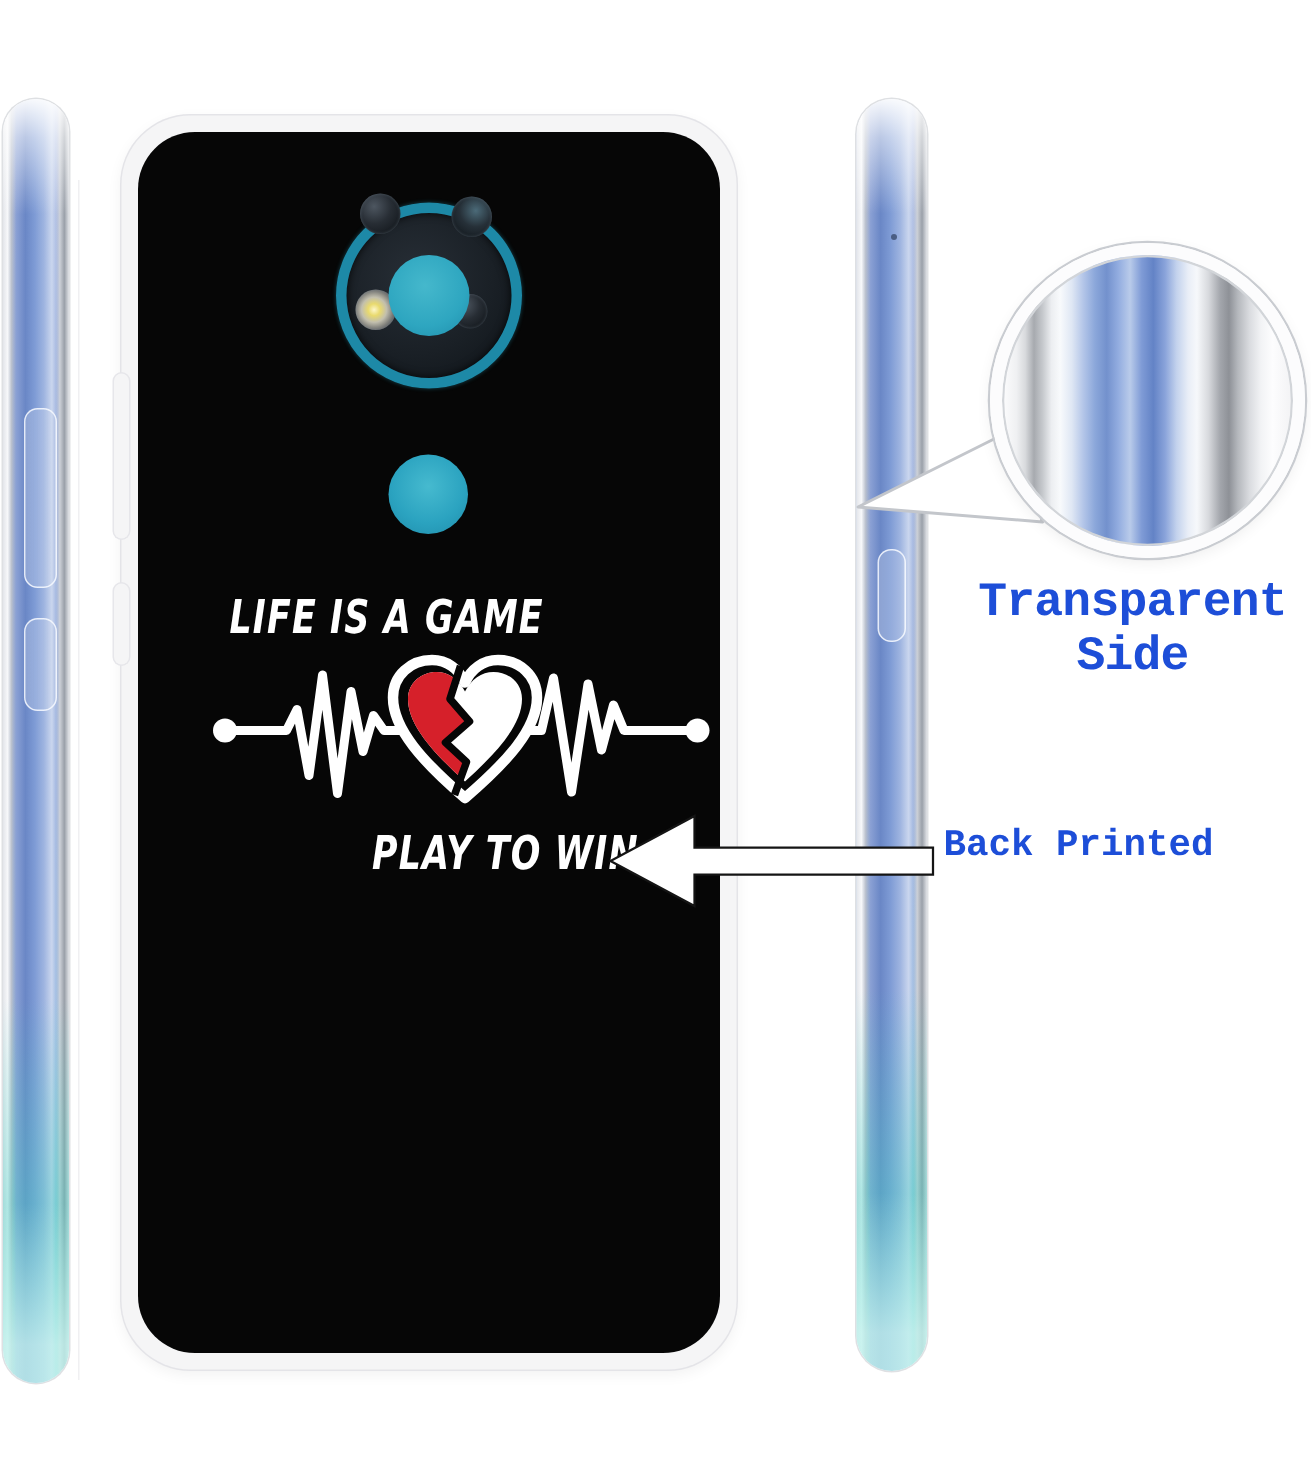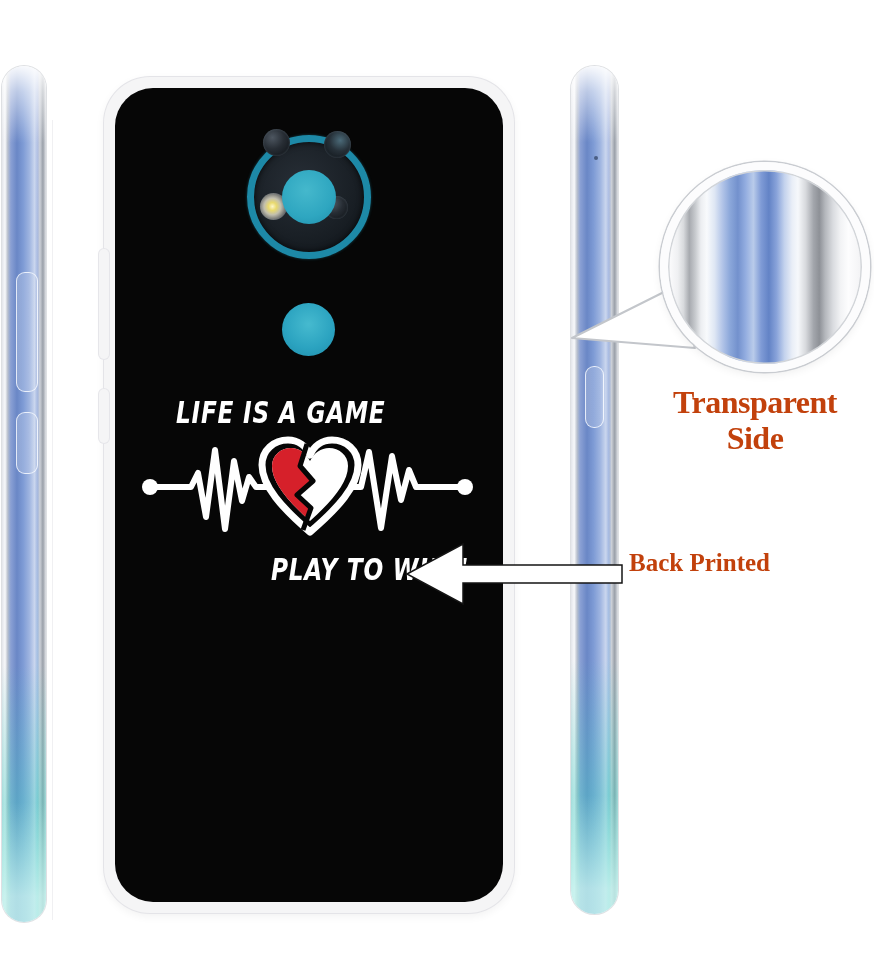--- a/index.html
+++ b/index.html
@@ -25,21 +25,21 @@
   .side-case-right{left:571px;top:66px;width:47px;height:848px;}
   .side-btn{
     border:1.5px solid rgba(248,250,255,.85);
     background:linear-gradient(90deg, rgba(255,255,255,.25), rgba(255,255,255,.05));
     border-radius:9px;
   }
   .mic-dot{width:4px;height:4px;border-radius:50%;background:#3b4c6e;opacity:.8;}
 
   
   .main-case{
-    left:104px;top:77px;width:410px;height:836px;border-radius:46px;
+    left:81px;top:77px;width:410px;height:836px;border-radius:46px;
     background:#f5f5f6;
     box-shadow:0 0 0 1px #e4e4e8, 0 3px 10px rgba(0,0,0,.06);
   }
   .case-bump{
     left:-5px;width:10px;background:#f5f5f6;border-radius:5px;
     box-shadow:0 0 0 1px #e6e6ea;
   }
   .bump-volume{top:172px;height:110px;}
   .bump-power{top:312px;height:54px;}
   .case-back{
@@ -94,22 +94,22 @@
       #fdfdfe 0%, #eff0f2 5%, #d8dadd 8%, #a7aaaf 11%, #c6c9cd 14%,
       #eceef1 17%, #f8fafc 20%, #dfe7f4 24%, #b3c5e8 28%, #8ba7da 32%,
       #7391cd 36%, #93ade0 40%, #b9cbea 44%, #7f9bd6 48%, #6383c6 52%,
       #89a3da 56%, #c3d2ed 60%, #e9eef7 64%, #f6f8fb 67%, #d7d9dd 71%,
       #a3a6ac 75%, #8e9197 78%, #b4b7bc 81%, #d9dbdf 85%, #f2f3f5 89%,
       #fdfdfe 93%, #f2f2f4 100%);
   }
 
   
   .annotation{
-    color:#c2410c;font-weight:bold;z-index:5;
-    font-family:Liberation Serif, serif;
+    color:#1d4ed8;font-weight:bold;z-index:5;
+    font-family:Liberation Mono, monospace;
   }
   .transparent-side-label{
     left:640px;top:384px;width:230px;text-align:center;
     font-size:32px;line-height:36px;letter-spacing:-.5px;
   }
   .back-printed-label{
     left:629px;top:549px;font-size:25px;white-space:nowrap;
   }
 </style>
 </head>

